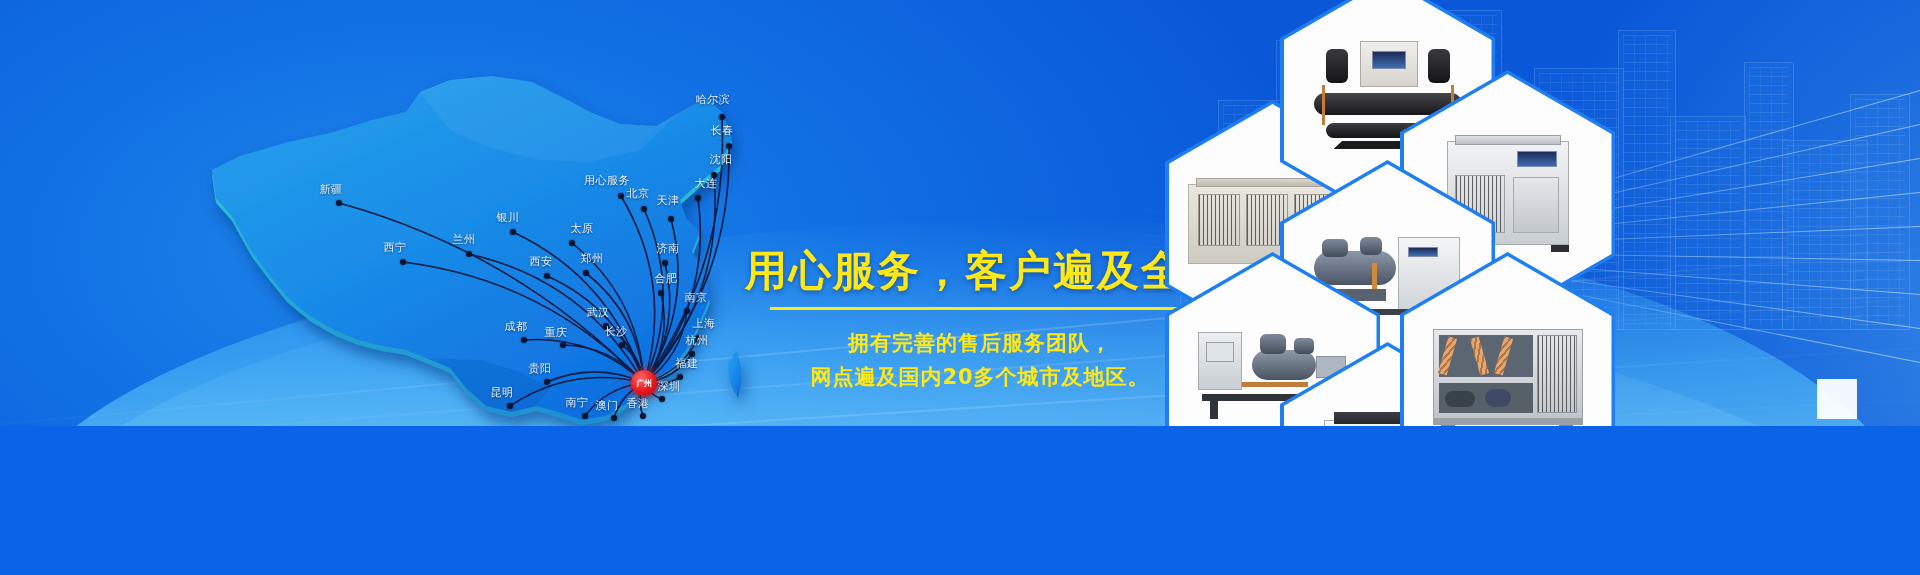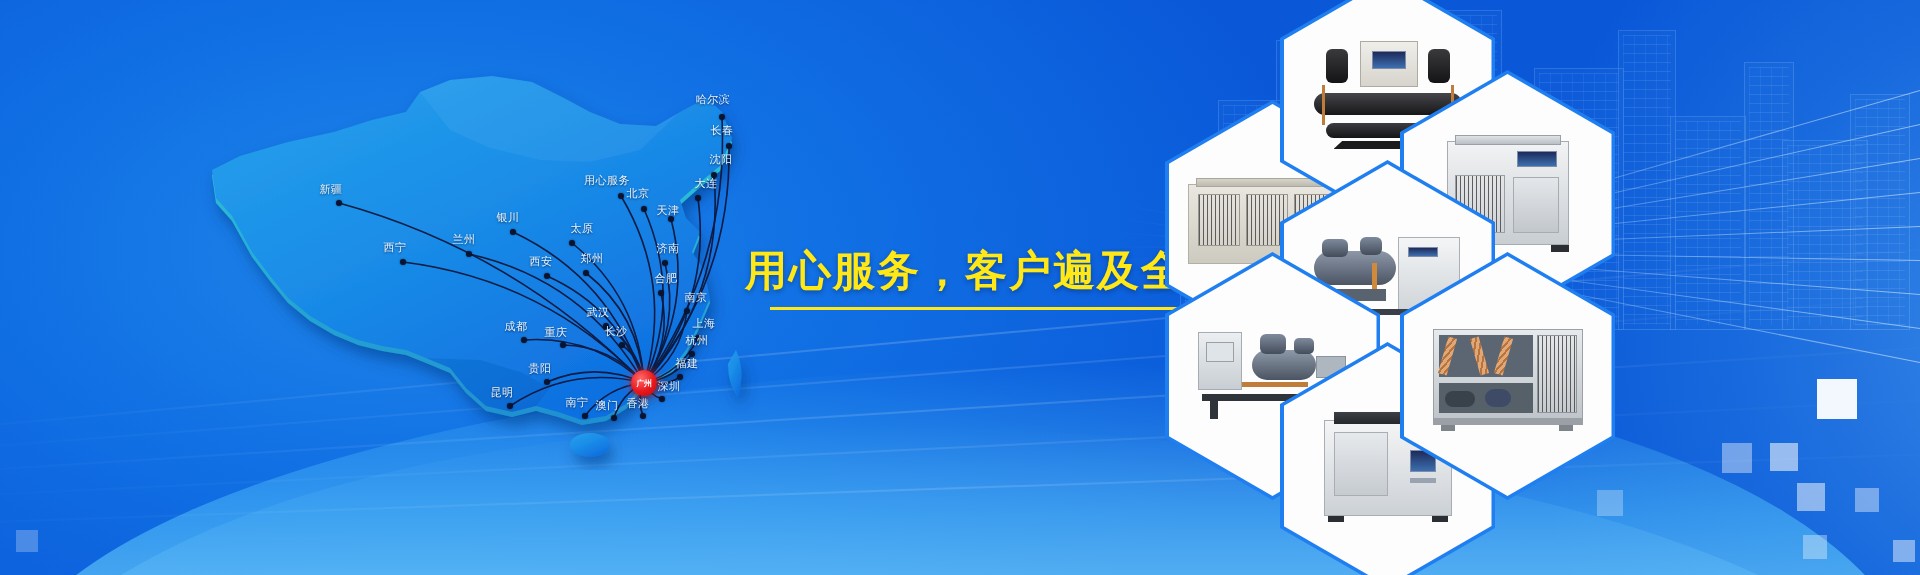--- a/index.html
+++ b/index.html
@@ -2,21 +2,21 @@
 <html><head>
 <meta charset="utf-8">
 <style>
   * { margin:0; padding:0; box-sizing:border-box; }
   html,body { width:1920px; height:575px; overflow:hidden; }
   body {
     font-family:"DejaVu Sans","Liberation Sans",sans-serif;
     background:#0b63e8;
   }
   .banner {
-    position:relative; width:1920px; height:575px; overflow:hidden;
+    position:relative; width:1920px; height:426px; overflow:hidden;
     background:
       radial-gradient(ellipse 900px 520px at 420px 250px, #1f86e8 0%, #1170e4 45%, #0a58d8 100%),
       linear-gradient(180deg,#0a53d6 0%,#0e6ae6 55%,#1a93e8 100%);
     text-decoration: underline;
   }
   
   .sweep { position:absolute; left:0; width:1920px; pointer-events:none; }
   .sweep-a {
     bottom:-120px; height:330px;
     background:linear-gradient(180deg, rgba(90,190,245,.0) 0%, rgba(80,190,250,.55) 45%, rgba(120,210,250,.85) 100%);
@@ -239,21 +239,21 @@
         <div class="city" style="left: 593px; top: 79px;">哈尔滨</div>
         <div class="dot" style="left: 602px; top: 97px;"></div>
         <div class="city" style="left: 602px; top: 110px;">长春</div>
         <div class="dot" style="left: 609px; top: 126px;"></div>
         <div class="city" style="left: 601px; top: 139px;">沈阳</div>
         <div class="dot" style="left: 594px; top: 155px;"></div>
         <div class="city" style="left: 586px; top: 163px;">大连</div>
         <div class="dot" style="left: 578px; top: 178px;"></div>
         <div class="city" style="left: 518px; top: 173px;">北京</div>
         <div class="dot" style="left: 524px; top: 189px;"></div>
-        <div class="city" style="left: 548px; top: 190px;">天津</div>
+        <div class="city" style="left: 548px; top: 180px;">天津</div>
         <div class="dot" style="left: 551px; top: 199px;"></div>
         <div class="city" style="left: 487px; top: 160px;">用心服务</div>
         <div class="dot" style="left: 501px; top: 176px;"></div>
         <div class="city" style="left: 211px; top: 169px;">新疆</div>
         <div class="dot" style="left: 219px; top: 183px;"></div>
         <div class="city" style="left: 388px; top: 197px;">银川</div>
         <div class="dot" style="left: 393px; top: 212px;"></div>
         <div class="city" style="left: 462px; top: 208px;">太原</div>
         <div class="dot" style="left: 452px; top: 223px;"></div>
         <div class="city" style="left: 344px; top: 219px;">兰州</div>
@@ -299,20 +299,22 @@
       </div>
 
     <div class="hub" id="hub" style="left: 524px; top: 363px;">
         <span>广州</span>
       </div>
   </div>
 
   <div class="copy">
     <div class="headline">用心服务，客户遍及全国</div>
     <div class="rule"></div>
+    <div class="sub">拥有完善的售后服务团队，</div>
+    <div class="sub">网点遍及国内20多个城市及地区。</div>
   </div>
 
   <div class="hexes" id="hexes">
       <div class="hex" style="left: 5px; top: 110px; width: 215px; height: 248px;">
         <div class="hex-in">
           <div class="machine" style="width:170px;height:96px">
         <div class="mbody" style="left:0;top:8px;width:170px;height:80px;background:linear-gradient(180deg,#e9e7df,#cdcac0);border:1px solid #b3b0a6"></div>
         <div class="mbody grille" style="left:10px;top:18px;width:42px;height:52px;border:1px solid #9a978e"></div>
         <div class="mbody grille" style="left:58px;top:18px;width:42px;height:52px;border:1px solid #9a978e"></div>
         <div class="mbody grille" style="left:106px;top:18px;width:42px;height:52px;border:1px solid #9a978e"></div>

